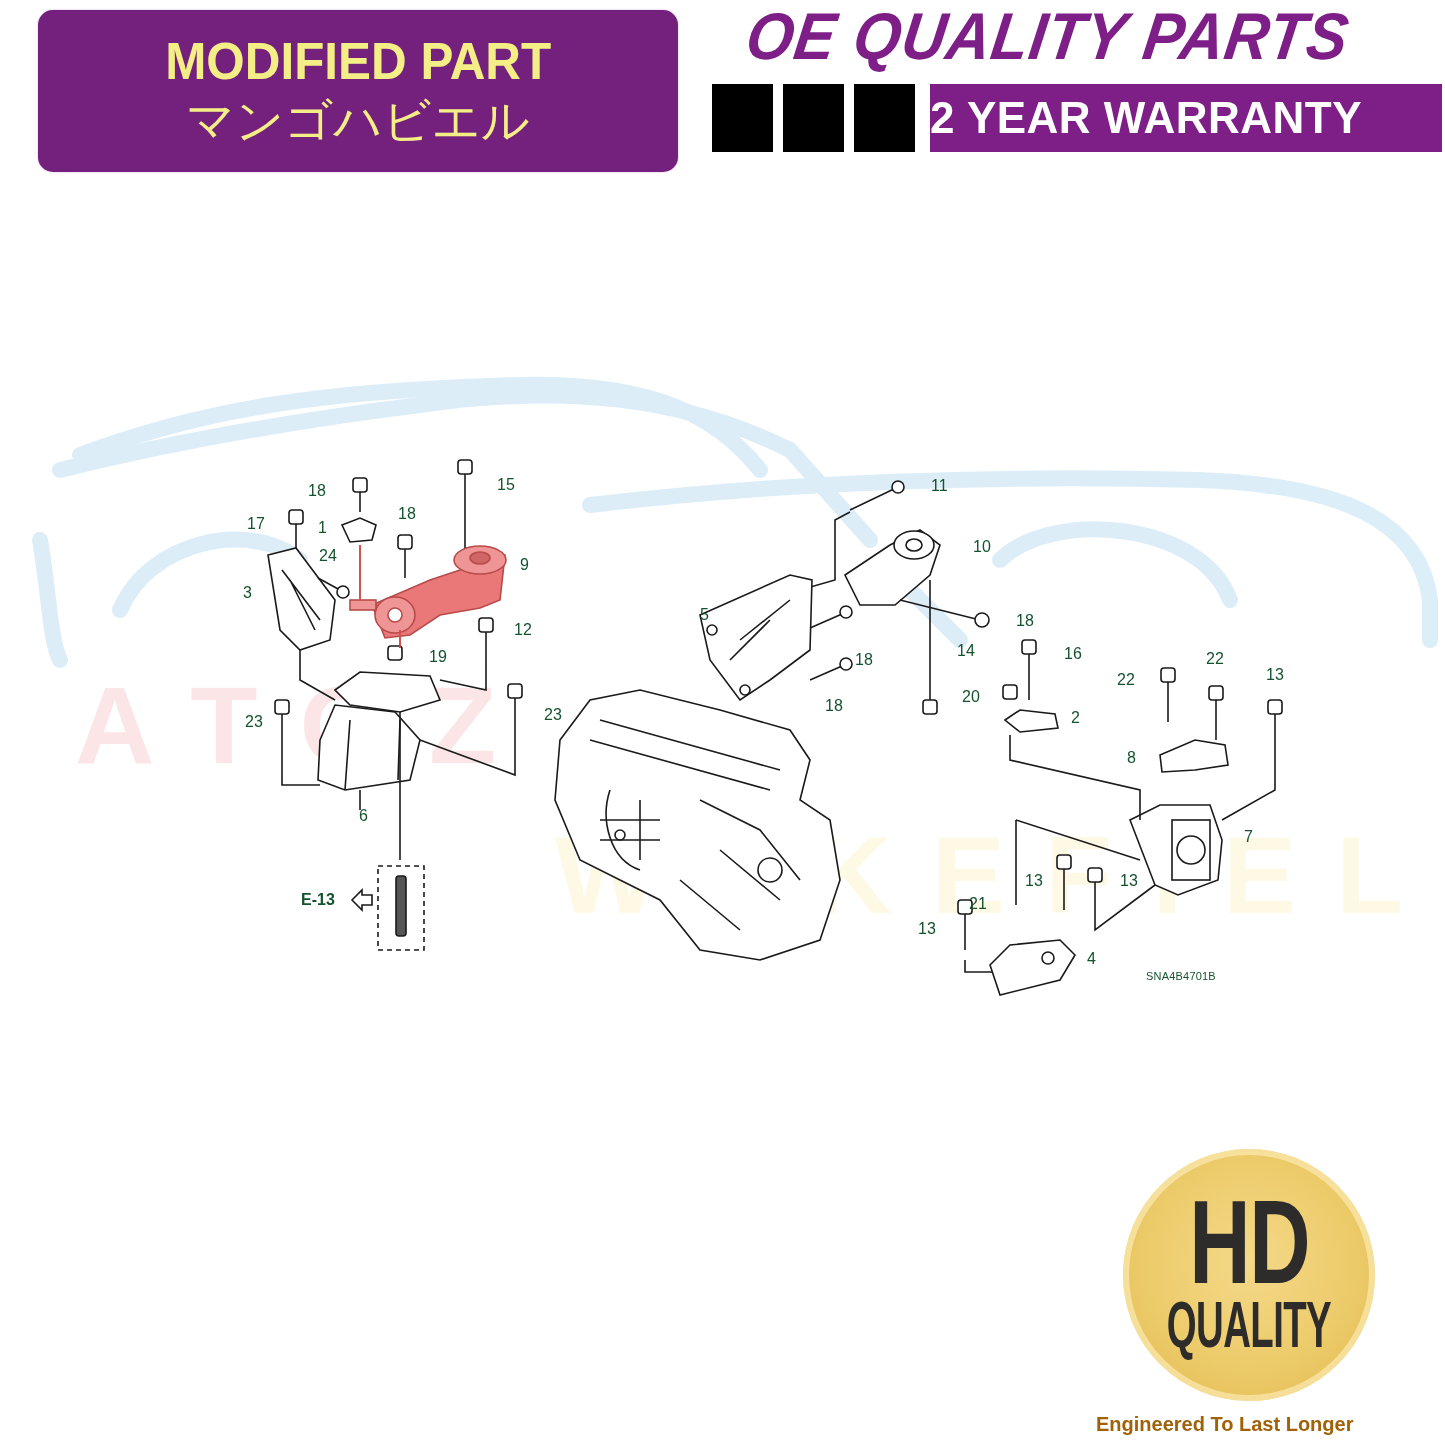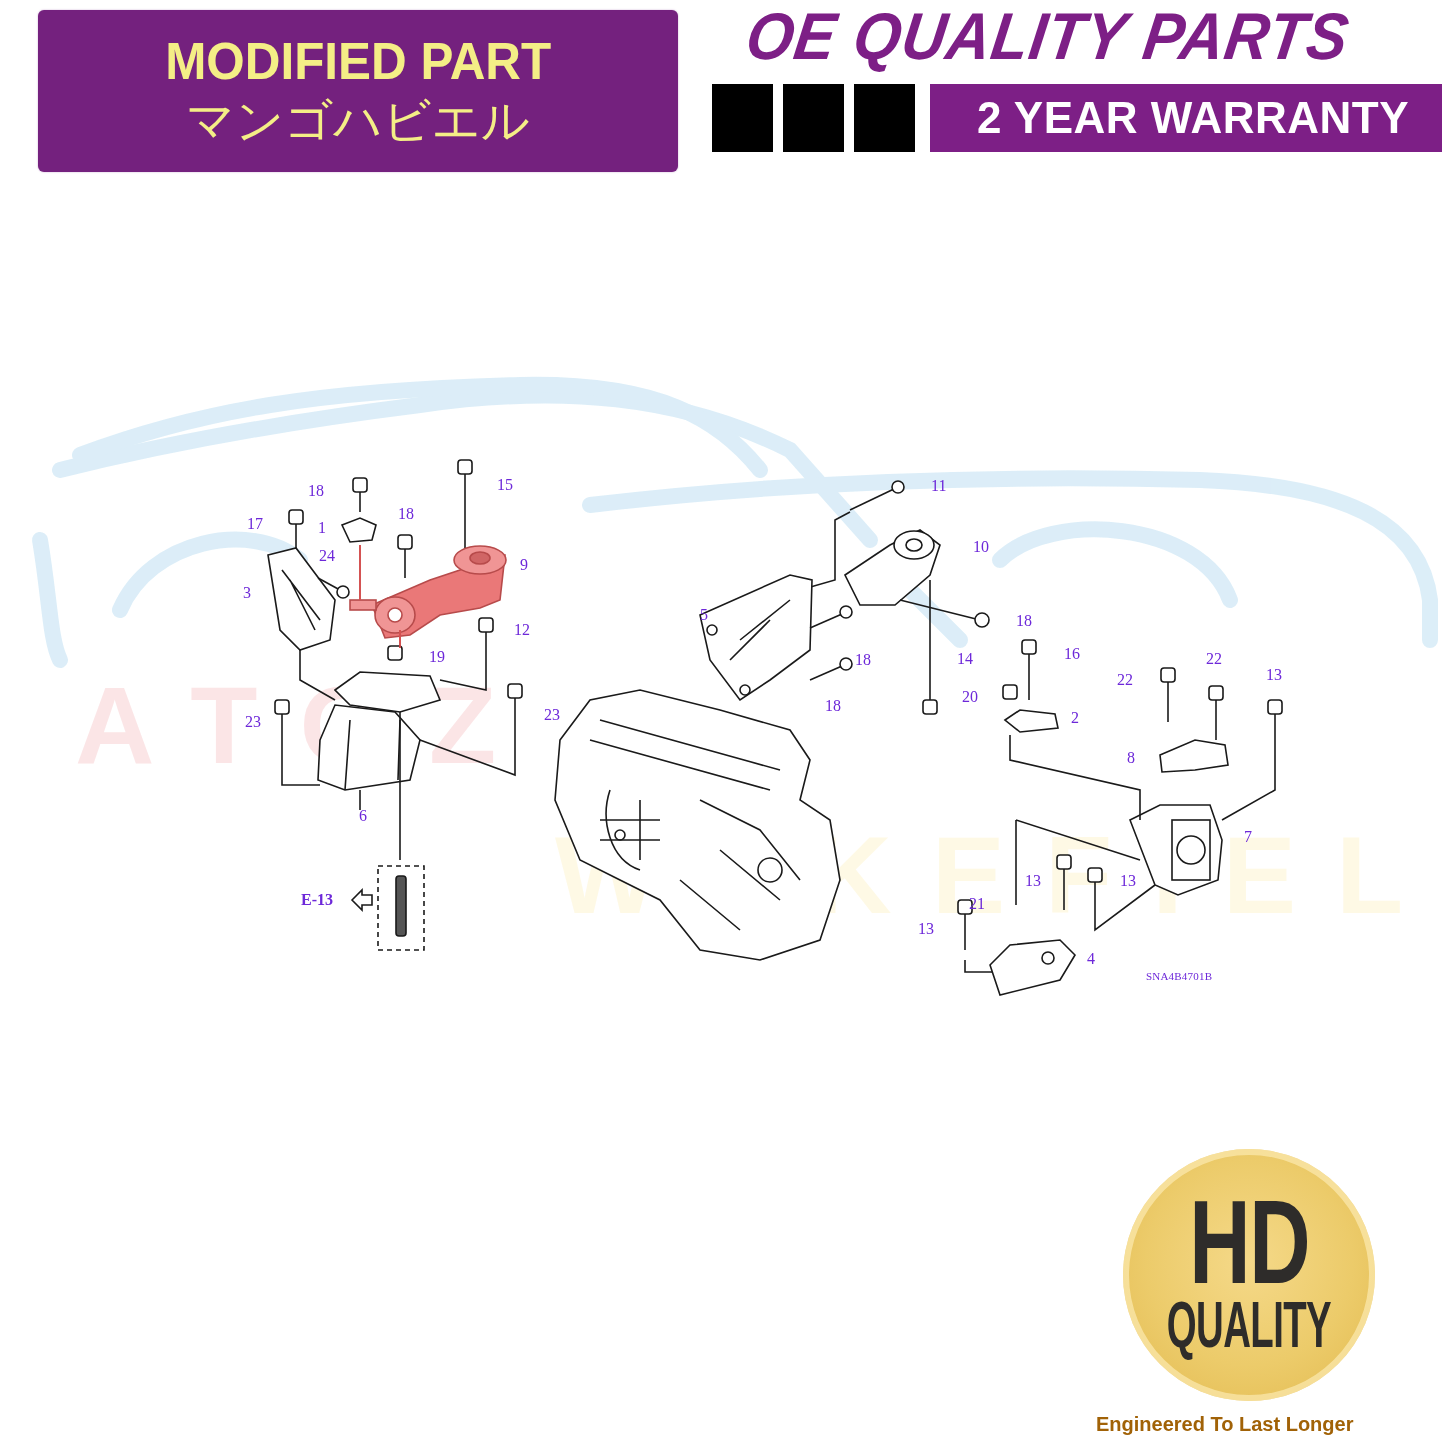--- a/index.html
+++ b/index.html
@@ -1,21 +1,21 @@
 <!DOCTYPE html>
 <html><head>
 <meta charset="utf-8">
 <style>
   * { box-sizing: border-box; margin: 0; padding: 0; }
   html, body { width: 1445px; height: 1445px; background: #ffffff; overflow: hidden; }
   body { position: relative; font-family: "Liberation Sans", sans-serif; }
 
   .banner-left {
     position: absolute; left: 38px; top: 10px; width: 640px; height: 162px;
-    background: #74217e; border-radius: 6px;
+    background: #74217e; border-radius: 15px;
     display: flex; flex-direction: column; align-items: center; justify-content: center;
     box-shadow: 0 0 2px #c9a6d0;
   }
   .banner-left .line1 {
     color: #f4ee86; font-family: "Liberation Sans", sans-serif; font-weight: bold;
     font-size: 52px; letter-spacing: 0px; line-height: 58px;
     transform: scaleX(0.95);
   }
   .banner-left .line2 {
     color: #f4ee86; font-family: "DejaVu Sans", sans-serif; font-weight: normal;
@@ -26,28 +26,28 @@
     position: absolute; left: 752px; top: 0px; width: 640px; height: 72px;
     color: #7d1f86; font-family: "Liberation Sans", sans-serif; font-weight: bold; font-style: italic;
     font-size: 66px; line-height: 72px; letter-spacing: 1px;
     transform: skewX(-8deg) scaleX(0.92); transform-origin: left top; white-space: nowrap;
   }
   .black-squares { position: absolute; left: 712px; top: 84px; height: 68px; display: flex; gap: 10px; }
   .black-squares .sq { width: 61px; height: 68px; background: #000; }
   .warranty {
     position: absolute; left: 930px; top: 84px; width: 512px; height: 68px;
     background: #7d1f86; color: #ffffff; font-weight: bold;
-    font-size: 44px; line-height: 68px; padding-left: 14px; white-space: nowrap; letter-spacing: 0.5px; text-align: center;
+    font-size: 44px; line-height: 68px; white-space: nowrap; letter-spacing: 0.5px;
   }
 
   .diagram { position: absolute; left: 0; top: 360px; width: 1445px; height: 680px; }
   .diagram svg { position: absolute; left: 0; top: 0; }
 
   .callout {
-    position: absolute; font-family: Liberation Serif, serif; font-size: 16px; color: #6d28d9;
+    position: absolute; font-family: Liberation Sans, sans-serif; font-size: 16px; color: #14532d;
     line-height: 16px; white-space: nowrap;
   }
   .callout-ref { font-weight: bold; font-size: 16px; }
   .code { font-size: 11px; letter-spacing: 0.2px; }
 
   .wm-atoz {
     position: absolute; left: 75px; top: 670px; font-weight: bold; font-size: 110px;
     color: rgba(240, 160, 165, 0.28); letter-spacing: 44px; line-height: 110px;
   }
   .wm-wakefield {
@@ -250,21 +250,21 @@
   <span class="callout" style="left:245px; top:354px;">23</span>
   <span class="callout" style="left:544px; top:347px;">23</span>
   <span class="callout" style="left:359px; top:448px;">6</span>
   <span class="callout callout-ref" style="left:301px; top:532px;">E-13</span>
 
   <span class="callout" style="left:931px; top:118px;">11</span>
   <span class="callout" style="left:973px; top:179px;">10</span>
   <span class="callout" style="left:700px; top:247px;">5</span>
   <span class="callout" style="left:1016px; top:253px;">18</span>
   <span class="callout" style="left:855px; top:292px;">18</span>
-  <span class="callout" style="left:957px; top:283px;margin-top:8px;">14</span>
+  <span class="callout" style="left:957px; top:283px;">14</span>
   <span class="callout" style="left:825px; top:338px;">18</span>
 
   <span class="callout" style="left:1064px; top:286px;">16</span>
   <span class="callout" style="left:1206px; top:291px;">22</span>
   <span class="callout" style="left:1117px; top:312px;">22</span>
   <span class="callout" style="left:1266px; top:307px;">13</span>
   <span class="callout" style="left:962px; top:329px;">20</span>
   <span class="callout" style="left:1071px; top:350px;">2</span>
   <span class="callout" style="left:1127px; top:390px;">8</span>
   <span class="callout" style="left:1244px; top:469px;">7</span>

